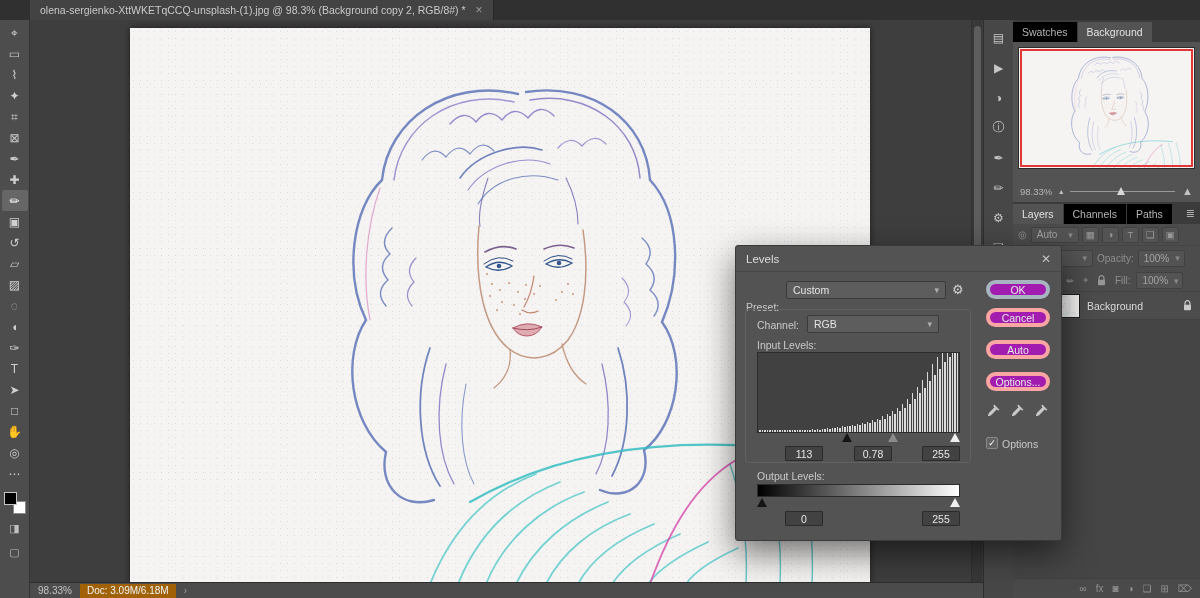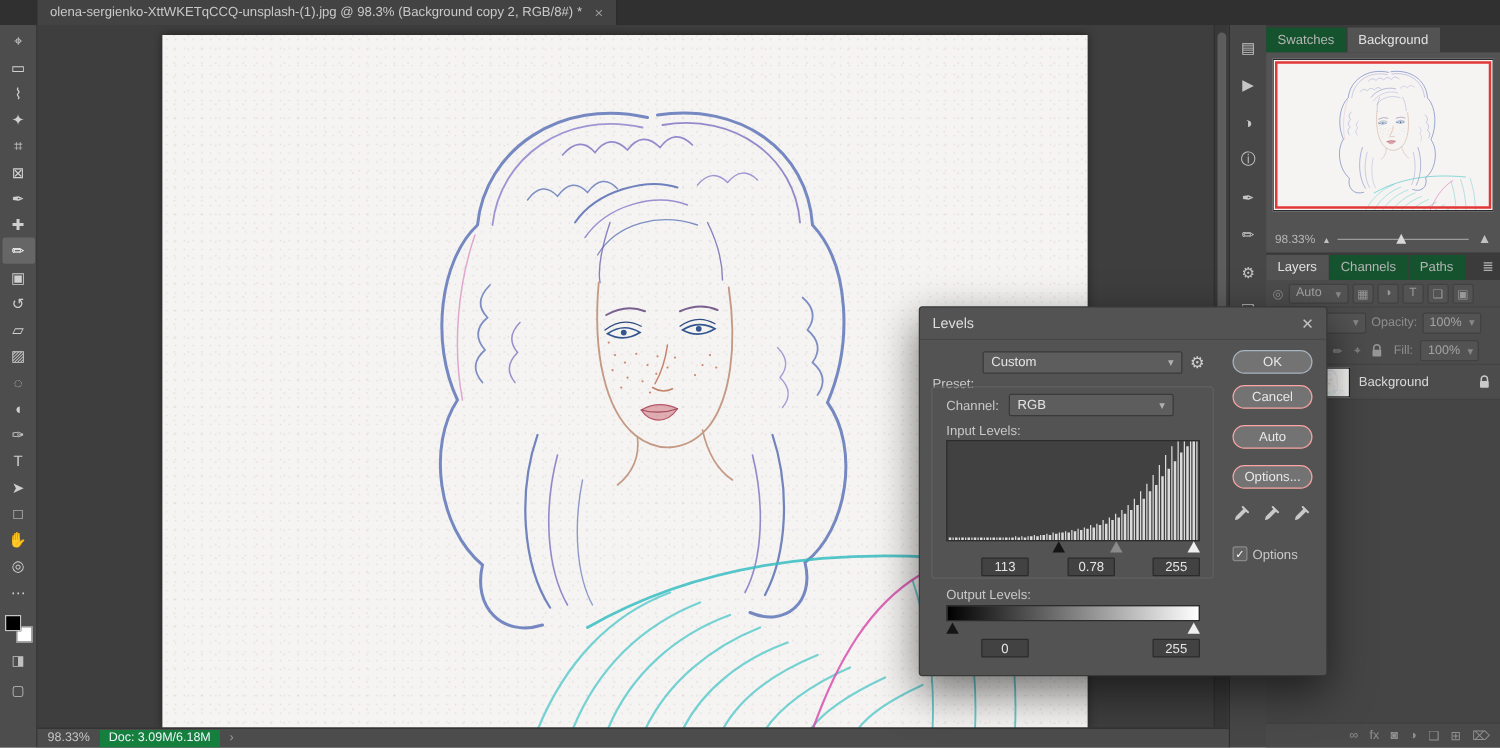--- a/index.html
+++ b/index.html
@@ -22,31 +22,31 @@
 .tb-extra{width:26px;height:20px;display:flex;align-items:center;justify-content:center;font-size:11px;color:#c0c0c0;margin-top:4px;flex:none}
 
 
 .canvas-area{position:absolute;left:30px;top:20px;width:953px;height:578px;background:#3e3e3e}
 .canvas{position:absolute;left:100px;top:8px;width:740px;height:556px;background:#f5f4f2;box-shadow:0 0 7px rgba(0,0,0,.55)}
 .canvas>svg{position:absolute;inset:0;width:100%;height:100%}
 .canvas::after{content:"";position:absolute;inset:0;background-image:radial-gradient(rgba(90,110,160,.18) .7px,transparent .8px),radial-gradient(rgba(190,120,110,.12) .7px,transparent .8px);background-size:7px 7px,11px 11px;background-position:0 0,4px 6px;pointer-events:none}
 .vscroll{position:absolute;right:1px;top:0;width:11px;height:562px;background:#383838;border-left:1px solid #303030}
 .vthumb{position:absolute;left:2px;top:6px;width:7px;height:486px;background:#5d5d5d;border-radius:4px}
 .statusbar{position:absolute;left:0;bottom:0;width:100%;height:16px;background:#4c4c4c;border-top:1px solid #2d2d2d;display:flex;align-items:center;font-size:10px;color:#c3c3c3;gap:8px;padding-left:8px;z-index:5}
-.doc-info{background:#15803d;color:#eef4fb;padding:1px 7px;height:14px;display:flex;align-items:center}
+.doc-info{background:#a16207;color:#eef4fb;padding:1px 7px;height:14px;display:flex;align-items:center}
 .status-chevron{color:#9a9a9a}
 
 
 .panel-strip{position:absolute;left:983px;top:20px;width:30px;height:578px;background:#474747;border-left:1px solid #2f2f2f;display:flex;flex-direction:column;align-items:center;padding-top:8px;gap:11px}
 .strip-icon{width:22px;height:19px;display:flex;align-items:center;justify-content:center;color:#c6c6c6;font-size:12px;flex:none}
 
 
 .right-col{position:absolute;left:1013px;top:20px;width:187px;height:578px;background:#4c4c4c;display:flex;flex-direction:column}
 .tabbar{height:22px;background:#3b3b3b;display:flex;align-items:flex-end;flex:none;position:relative}
-.tab{height:20px;padding:0 9px;display:flex;align-items:center;font-size:10.5px;color:#b5b5b5;background:#14532d;margin-right:1px}
+.tab{height:20px;padding:0 9px;display:flex;align-items:center;font-size:10.5px;color:#b5b5b5;background:#000000;margin-right:1px}
 .tab.active{background:#535353;color:#e2e2e2}
 .tabbar-menu{position:absolute;right:5px;bottom:4px;color:#b0b0b0;font-size:11px}
 
 .navigator{height:160px;background:#535353;position:relative;flex:none}
 .nav-thumb{position:absolute;left:5px;top:5px;width:177px;height:122px;background:#fff;border:1px solid #2b2b2b;overflow:hidden}
 .nav-thumb svg{position:absolute;inset:0;width:100%;height:100%}
 .nav-viewbox{position:absolute;inset:1px;border:2px solid #e23737;pointer-events:none}
 .nav-zoom-row{position:absolute;left:0;bottom:5px;width:100%;display:flex;align-items:center;font-size:9.5px;color:#b5b5b5;padding:0 7px;gap:7px}
 .nav-slider{flex:1;height:12px;position:relative;display:flex;align-items:center}
 .nav-track{height:1px;background:#9a9a9a;flex:1}
@@ -82,21 +82,21 @@
 
 
 .levels{position:absolute;left:735px;top:245px;width:327px;height:296px;background:#535353;border:1px solid #393939;border-radius:3px;box-shadow:0 12px 34px rgba(0,0,0,.55);z-index:50}
 .lv-title{height:26px;display:flex;align-items:center;justify-content:space-between;padding:0 10px;font-size:11.5px;color:#dedede;border-bottom:1px solid #474747}
 .lv-close{color:#c2c2c2;font-size:12px}
 .lv-body{position:relative;height:268px;font-size:10.5px}
 .lv-label{position:absolute;color:#c9c9c9;white-space:nowrap}
 .dd2{position:absolute;background:#5d5d5d;border:1px solid #3a3a3a;border-radius:2px;height:18px;display:flex;align-items:center;justify-content:space-between;padding:0 6px;font-size:10.5px;color:#e4e4e4}
 .dd-arrow{color:#b0b0b0;font-size:9px;margin-left:6px}
 .gear{position:absolute;left:216px;top:10px;font-size:13px;color:#cfcfcf}
-.btn{position:absolute;left:250px;width:64px;height:19px;background:#737373;border:1px solid #fca5a5;border-radius:10px;display:flex;align-items:center;justify-content:center;font-size:10.5px;color:#e8e8e8}
+.btn{position:absolute;left:250px;width:64px;height:19px;background:#a21caf;border:4px solid #fca5a5;border-radius:10px;display:flex;align-items:center;justify-content:center;font-size:10.5px;color:#e8e8e8}
 .btn.primary{border-color:#a8b4c0}
 .group-box{position:absolute;left:9px;top:37px;width:226px;height:154px;border:1px solid #616161;border-radius:3px}
 .histogram{position:absolute;left:21px;top:80px;width:203px;height:81px;background:#414141;border:1px solid #2c2c2c;display:flex;align-items:flex-end;gap:1px;padding:0 1px;overflow:hidden}
 .hbar{flex:1;background:#dadada;min-height:1px}
 .slider-zone{position:absolute;height:10px}
 .tri{position:absolute;top:0;width:0;height:0;border-left:5px solid transparent;border-right:5px solid transparent;border-bottom:9px solid #000}
 .tri.black{border-bottom-color:#151515}
 .tri.gray{border-bottom-color:#8b8b8b}
 .tri.white{border-bottom-color:#efefef}
 .lv-field{position:absolute;width:38px;height:15px;background:#424242;border:1px solid #2b2b2b;color:#e5e5e5;font-family:"Liberation Sans",sans-serif;font-size:10.5px;text-align:center;padding:0;border-radius:1px}

